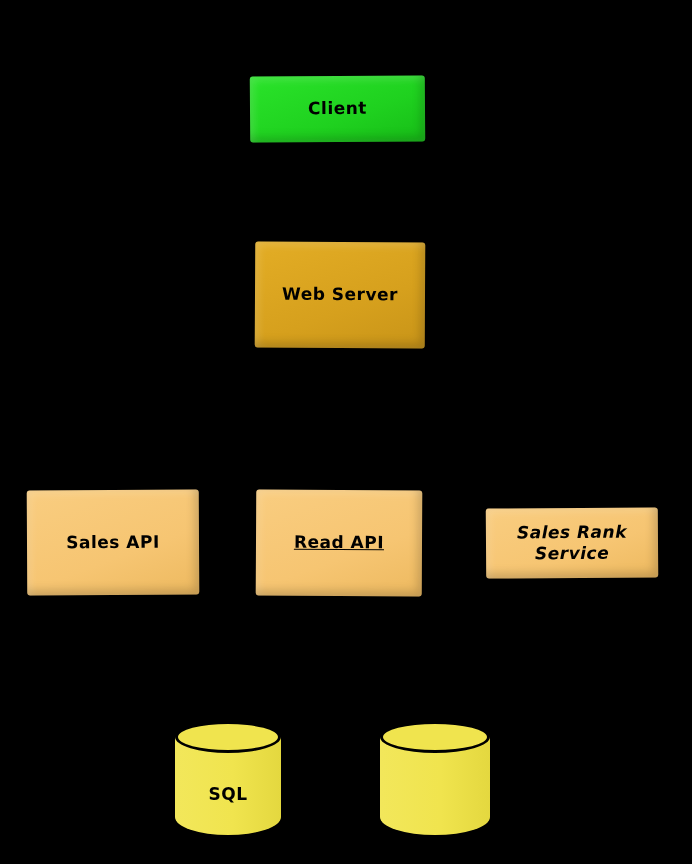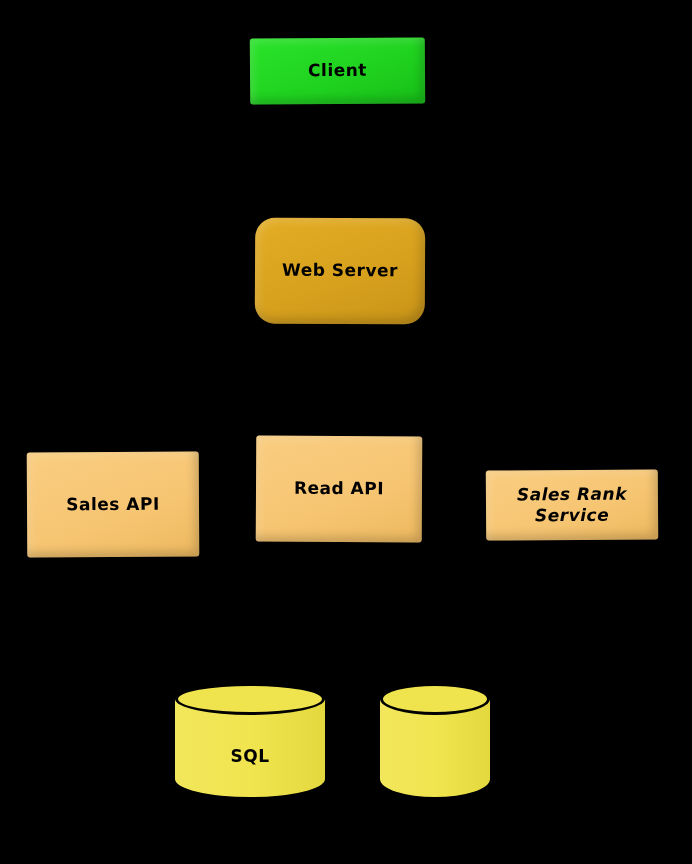--- a/index.html
+++ b/index.html
@@ -9,20 +9,21 @@
     width: 692px;
     height: 864px;
     overflow: hidden;
     font-family: "DejaVu Sans", "Liberation Sans", sans-serif;
   }
   .canvas {
     position: relative;
     width: 692px;
     height: 816px;
     background: #000000;
+    margin-top: 38px;
   }
   .node {
     position: absolute;
     display: flex;
     align-items: center;
     justify-content: center;
     text-align: center;
     box-sizing: border-box;
   }
   .box {
@@ -38,47 +39,47 @@
     text-align: center;
   }
 
   
   .client {
     left: 250px; top: 38px; width: 175px; height: 66px;
     background: linear-gradient(160deg, #2ae32a 0%, #1fd11f 60%, #17bd17 100%);
     transform: rotate(-0.4deg);
   }
   .web-server {
-    left: 255px; top: 218px; width: 170px; height: 106px;
+    left: 255px; top: 204px; width: 170px; height: 106px;
     background: linear-gradient(160deg, #e3ad25 0%, #d6a01d 60%, #c89418 100%);
     transform: rotate(0.3deg);
-    border-radius: 20px;
   }
   .sales-api {
     left: 27px; top: 452px; width: 172px; height: 105px;
     background: linear-gradient(160deg, #f9cd80 0%, #f6c572 60%, #edb95f 100%);
     transform: rotate(-0.3deg);
   }
   .read-api {
-    left: 256px; top: 436px; width: 166px; height: 106px;
+    left: 256px; top: 452px; width: 166px; height: 106px;
     background: linear-gradient(160deg, #f9cd80 0%, #f6c572 60%, #edb95f 100%);
     transform: rotate(0.3deg);
+    text-decoration: underline;
   }
   .sales-rank {
     left: 486px; top: 470px; width: 172px; height: 70px;
     background: linear-gradient(160deg, #f9cd80 0%, #f6c572 60%, #edb95f 100%);
     transform: rotate(-0.4deg);
   }
   .sales-rank .label { width: 120px; font-style: italic; }
 
   
   .cyl {
     position: absolute;
   }
-  .cyl-sql   { left: 175px; top: 683px; width: 106px; height: 114px; padding-left: 44px; }
+  .cyl-sql   { left: 175px; top: 683px; width: 106px; height: 114px; }
   .cyl-store { left: 380px; top: 683px; width: 110px; height: 114px; }
   .cyl-body {
     position: absolute;
     left: 0; right: 0;
     top: 16px; bottom: 0;
     background: linear-gradient(90deg, #f2e75b 0%, #f0e44e 55%, #e4d83f 100%);
     border-radius: 0 0 50% 50% / 0 0 18px 18px;
   }
   .cyl-top {
     position: absolute;

